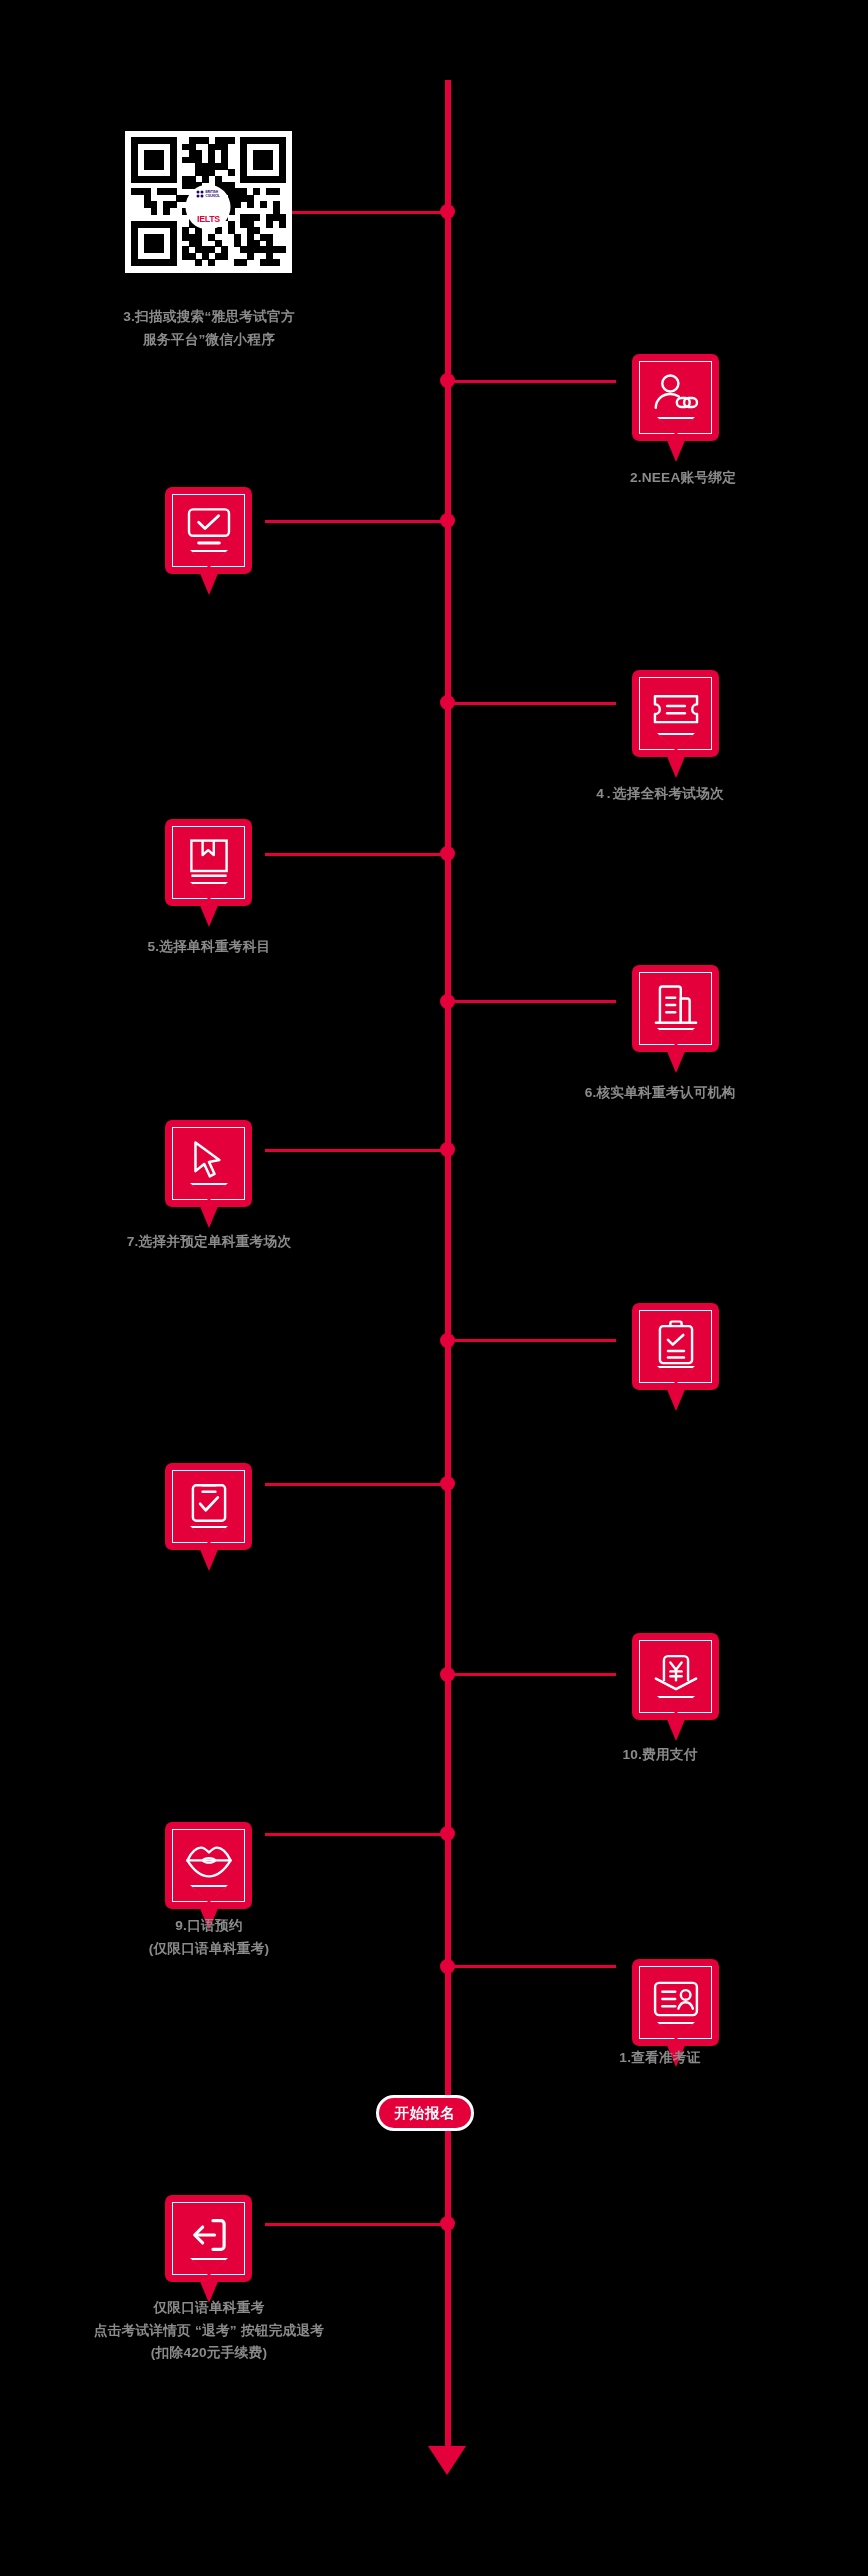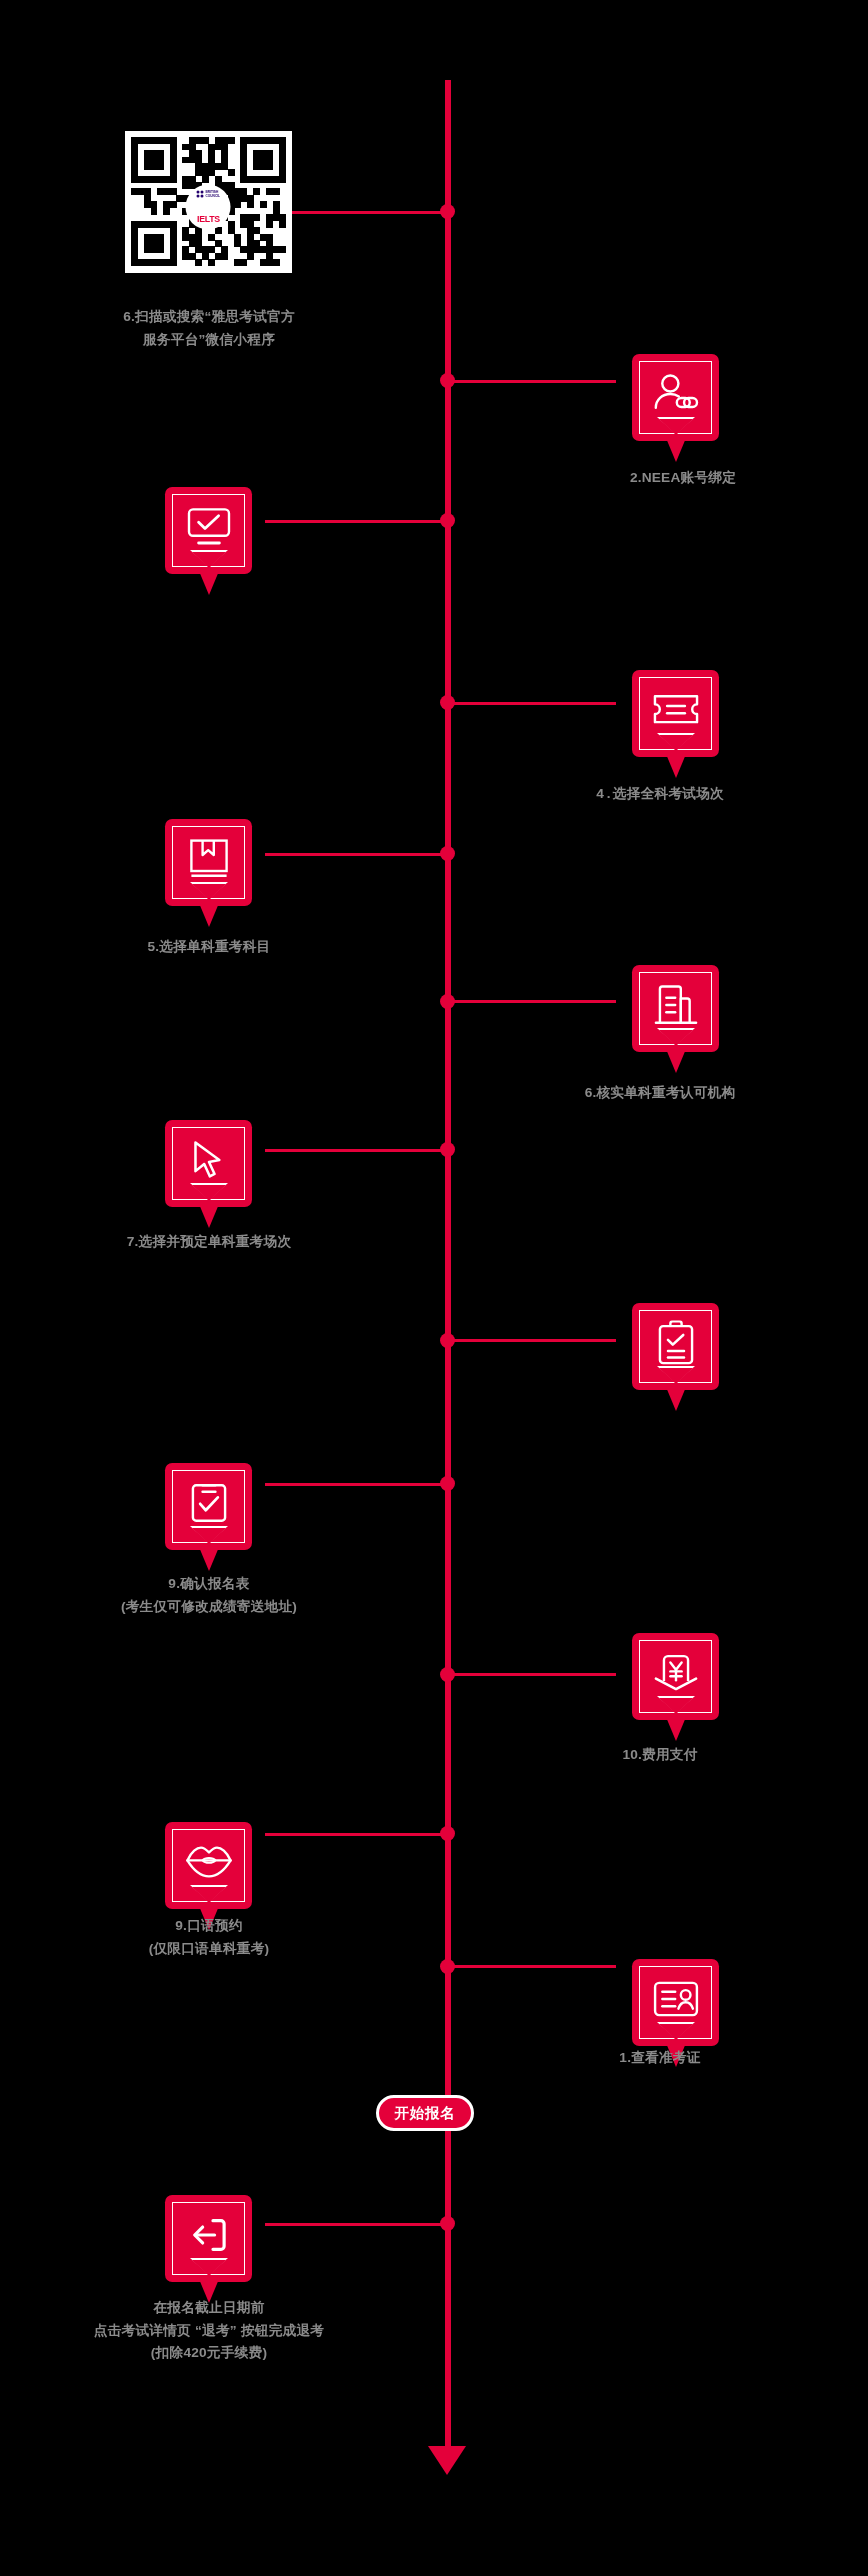--- a/index.html
+++ b/index.html
@@ -451,21 +451,21 @@
           </div>
           <div class="bc-text">
             <div>BRITISH</div>
             <div>COUNCIL</div>
           </div>
         </div>
         <div class="ielts-text">IELTS</div>
       </div>
     </div>
   </div>
-  <div class="step-label" style="left:24px; top:306px; width:370px;">6.扫描或搜索“雅思考试官方
+  <div class="step-label" style="left:24px; top:306px; width:370px;">3.扫描或搜索“雅思考试官方
 服务平台”微信小程序</div>
 
   <div class="connector" style="left:451px; top:380px; width:165px;"></div>
   <div class="node-dot" style="top:373px;"></div>
   <div class="pin" style="left:632px; top:354px;">
     <div class="pin-body"></div>
     <div class="pin-inner"></div>
     <div class="notch-outline"></div>
     <div class="notch"></div>
     <div class="tail"></div>
@@ -583,22 +583,20 @@
     <div class="notch-outline"></div>
     <div class="notch"></div>
     <div class="tail"></div>
     <svg width="37" height="42" viewBox="0 0 46 52" fill="none">
       <rect x="3" y="4" width="40" height="44" rx="4" stroke="#fff" stroke-width="3"></rect>
       <line x1="15" y1="4" x2="31" y2="4" stroke="#fff" stroke-width="3" stroke-linecap="round"></line>
       <line x1="15" y1="12" x2="31" y2="12" stroke="#fff" stroke-width="3" stroke-linecap="round"></line>
       <path d="M12 27l7 8 15-16" stroke="#fff" stroke-width="3.4" stroke-linecap="round" stroke-linejoin="round"></path>
     </svg>
   </div>
-  <div class="step-label" style="left:24px; top:1573px; width:370px;">9.确认报名表
-(考生仅可修改成绩寄送地址)</div>
 
   <div class="connector" style="left:451px; top:1673px; width:165px;"></div>
   <div class="node-dot" style="top:1667px;"></div>
   <div class="pin" style="left:632px; top:1633px;">
     <div class="pin-body"></div>
     <div class="pin-inner"></div>
     <div class="notch-outline"></div>
     <div class="notch"></div>
     <div class="tail"></div>
     <svg width="45" height="39" viewBox="0 0 56 48" fill="none">
@@ -659,18 +657,18 @@
     <div class="pin-inner"></div>
     <div class="notch-outline"></div>
     <div class="notch"></div>
     <div class="tail"></div>
     <svg width="40" height="35" viewBox="0 0 50 44" fill="none">
       <path d="M30 4h10a4 4 0 014 4v28a4 4 0 01-4 4H30" stroke="#fff" stroke-width="4" stroke-linecap="round" stroke-linejoin="round"></path>
       <line x1="32" y1="22" x2="8" y2="22" stroke="#fff" stroke-width="4" stroke-linecap="round"></line>
       <path d="M17 12L7 22l10 10" stroke="#fff" stroke-width="4" stroke-linecap="round" stroke-linejoin="round"></path>
     </svg>
   </div>
-  <div class="step-label" style="left:8px; top:2297px; width:402px;">在报名截止日期前
+  <div class="step-label" style="left:8px; top:2297px; width:402px;">仅限口语单科重考
 点击考试详情页 “退考” 按钮完成退考
 (扣除420元手续费)</div>
 
 </div>
 
 
 </body></html>

